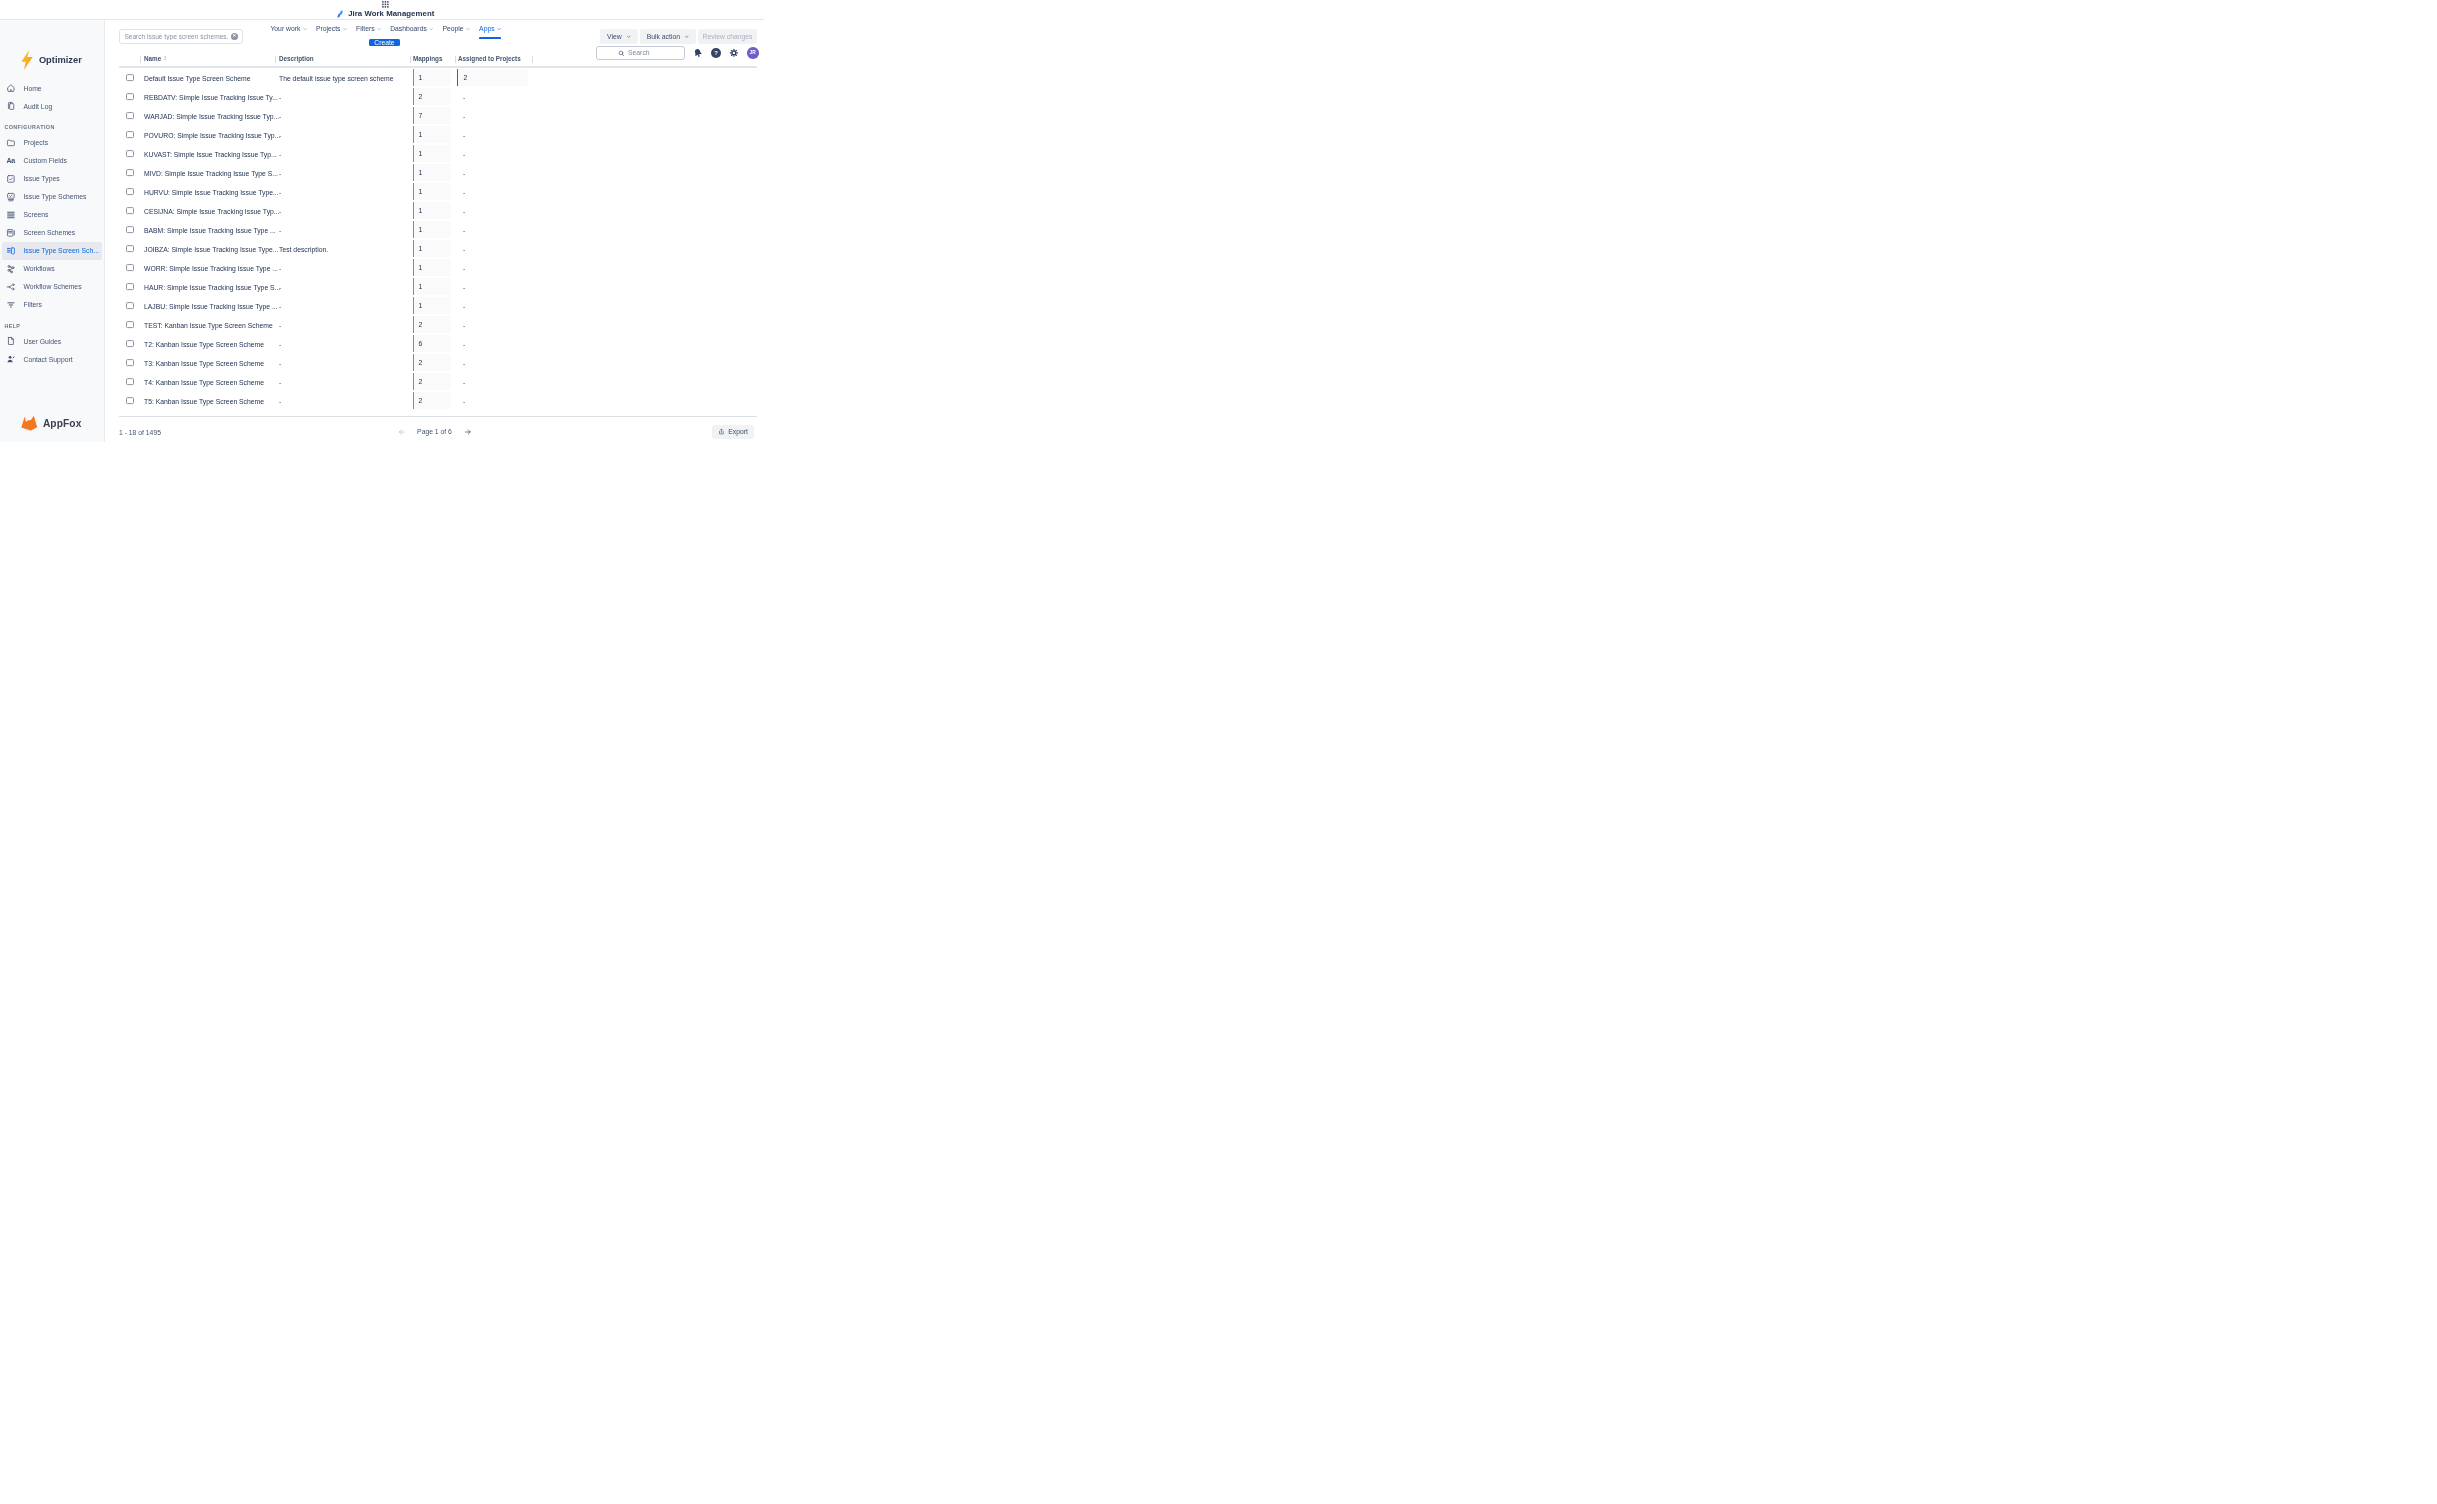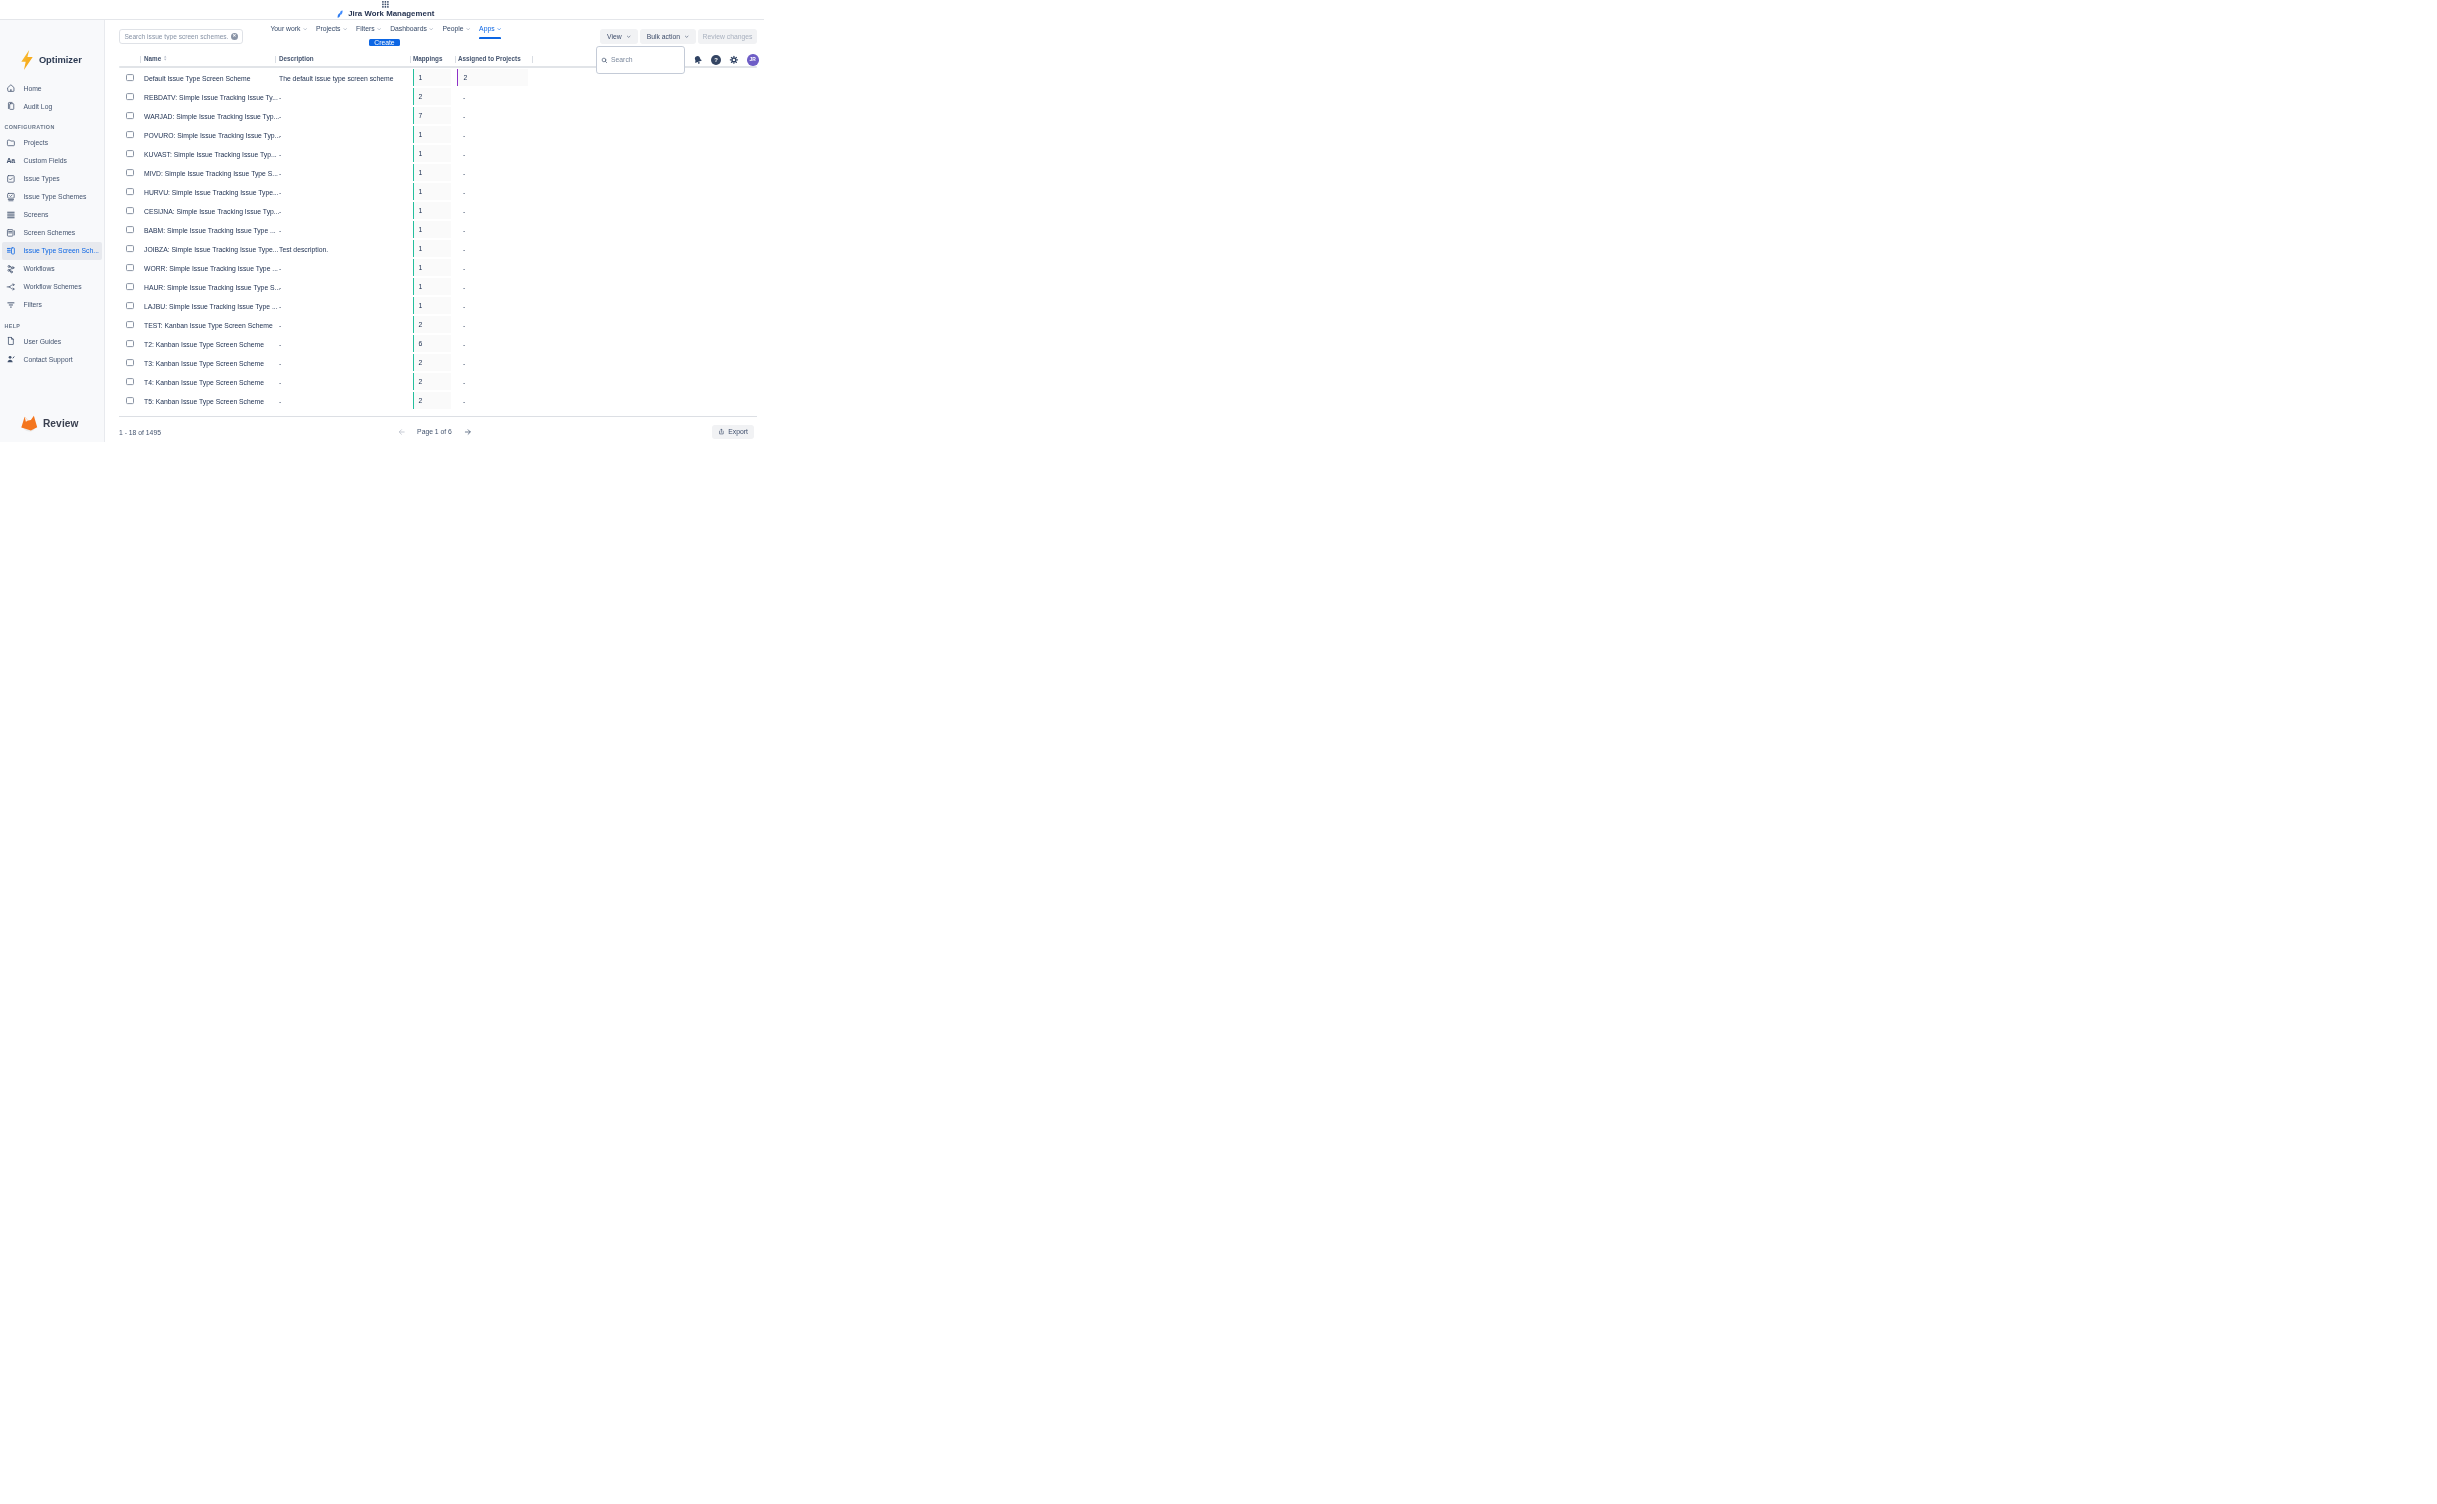--- a/index.html
+++ b/index.html
@@ -22,22 +22,22 @@
               font-size:6.8px; font-weight:500; color:#354968; cursor:pointer; white-space:nowrap; }
   .nav-item .chev { color:#8C98AC; }
   .nav-item.active { color:#0C66E4; }
   .nav-item.active .chev { color:#0C66E4; }
   .nav-item.active::after { content:""; position:absolute; left:4.4px; right:4.4px; bottom:0; height:1.5px;
                             background:#0C66E4; border-radius:1px 1px 0 0; }
   .create-btn { margin-left:4.9px; height:12.7px; padding:0 5.4px; border:0; border-radius:1.5px;
                 background:#0C66E4; color:#fff; font-size:6.8px; font-weight:500;
                 font-family:inherit; cursor:pointer; }
   .nav-right { margin-left:auto; display:flex; align-items:center; margin-right:5.4px; }
-  .nav-search { width:89px; height:28px; border:0.7px solid #C4CBD7; border-radius:2.9px;
-                display:flex; align-items:center; padding:0 4px; gap:3.4px; background:#fff; }
+  .nav-search { width:89px; height:14px; border:0.7px solid #C4CBD7; border-radius:2.9px;
+                display:flex; align-items:center; padding:0 21px; gap:3.4px; background:#fff; }
   .nav-search input { border:0; outline:0; width:100%; font-size:6.8px; color:#42526E; font-family:inherit; background:transparent; }
   .nav-search input::placeholder { color:#7D8A9E; }
   .nav-ic { width:9.8px; margin-left:8.3px; display:flex; justify-content:center; align-items:center; cursor:pointer; color:#2F4263; }
   .help-circle { width:9.8px; height:9.8px; border-radius:50%; background:#344563; color:#fff;
                  font-size:5.9px; font-weight:700; display:flex; align-items:center; justify-content:center; }
   .avatar { width:11.7px; height:11.7px; border-radius:50%; background:#6E5DC6; color:#fff; font-size:4.9px;
             font-weight:700; display:flex; align-items:center; justify-content:center; margin-left:7.8px; cursor:pointer; letter-spacing:0.1px; }
 
   
   .sidebar { position:absolute; top:20px; left:0; width:105px; bottom:0; background:#F8F9FB;
@@ -358,21 +358,21 @@
      </div>
     </nav>
   <div class="appfox">
     <span>
       <svg width="20.5" height="17.6" viewBox="0 0 48 42">
         <path fill="#E9EBEC" d="M12 30c8 7 18 7 26 1l-4 6c-7 4-16 3-22-3z"></path>
         <path fill="#F4761F" d="M5 30 13 4l8 9 7-1 7-10 8 27-15 8z"></path>
         <path fill="#FBF4EE" d="M13 4l8 9-5 3z"></path>
       </svg>
     </span>
-    <span class="brand">Review</span>
+    <span class="brand">AppFox</span>
   </div>
 </aside>
 
 <main class="main">
 
   <div class="search-box">
     <input placeholder="Search issue type screen schemes..." style="">
     <span class="clear-btn">✕</span>
   </div>
 

